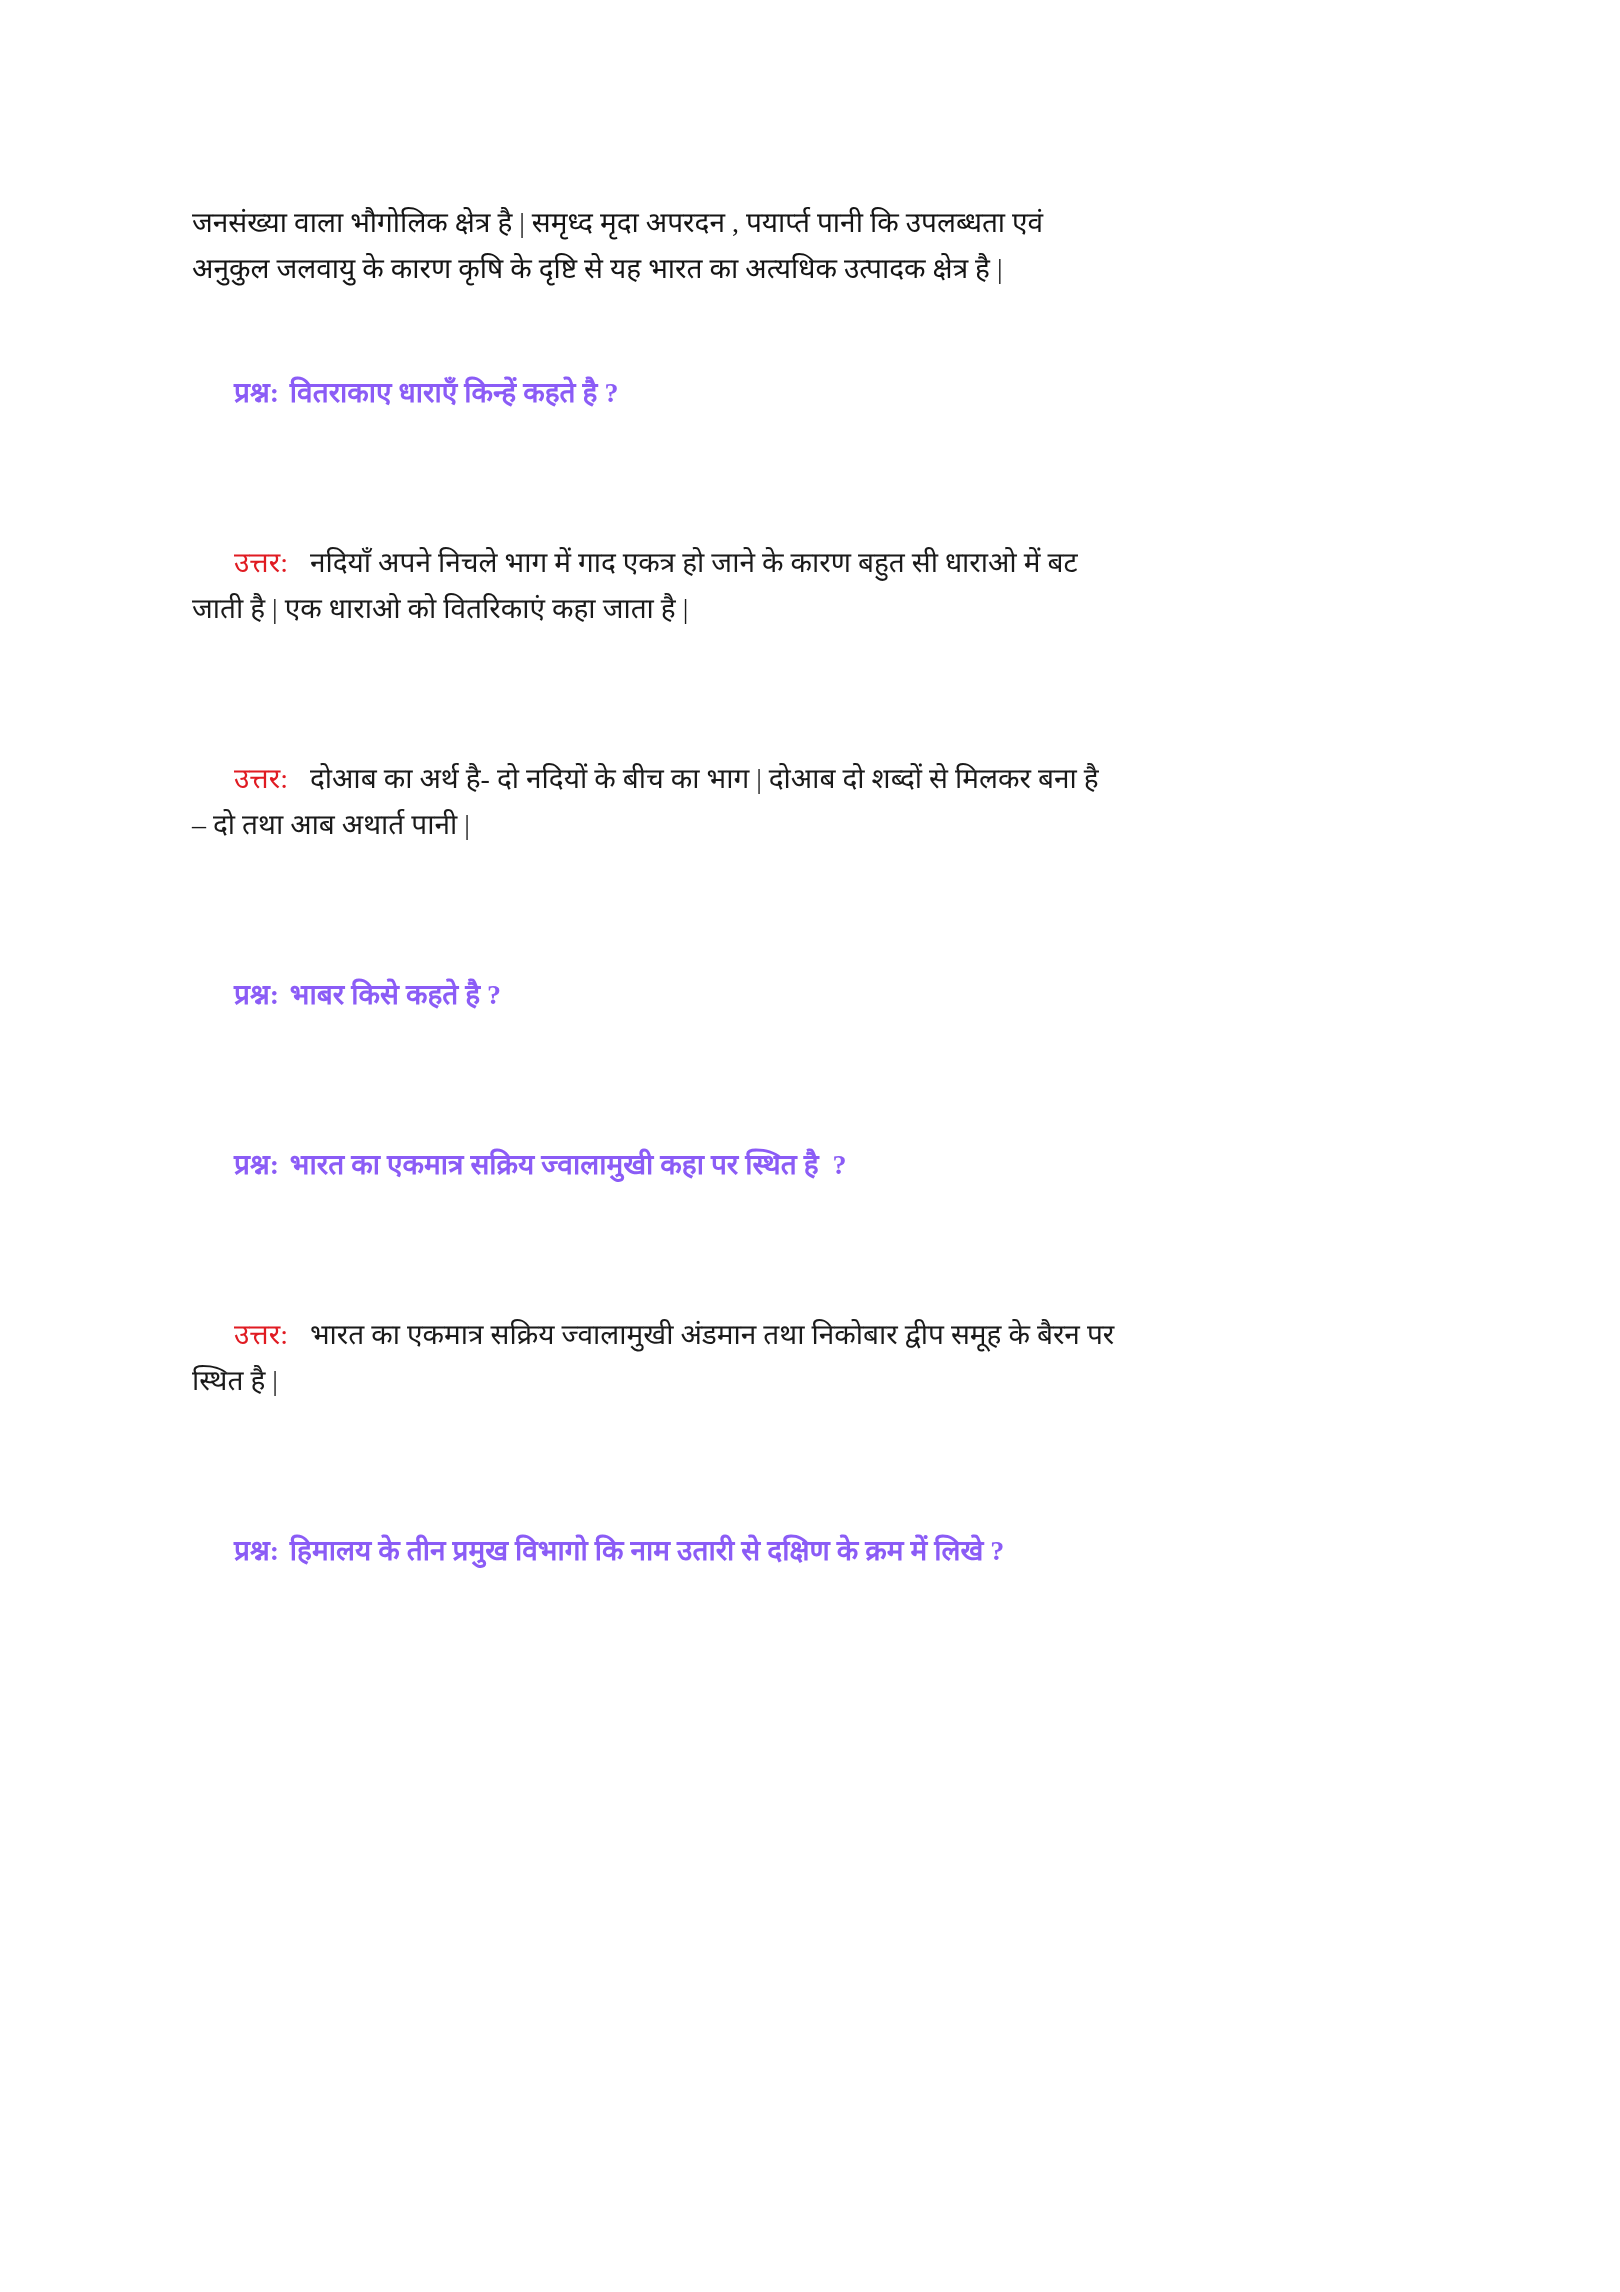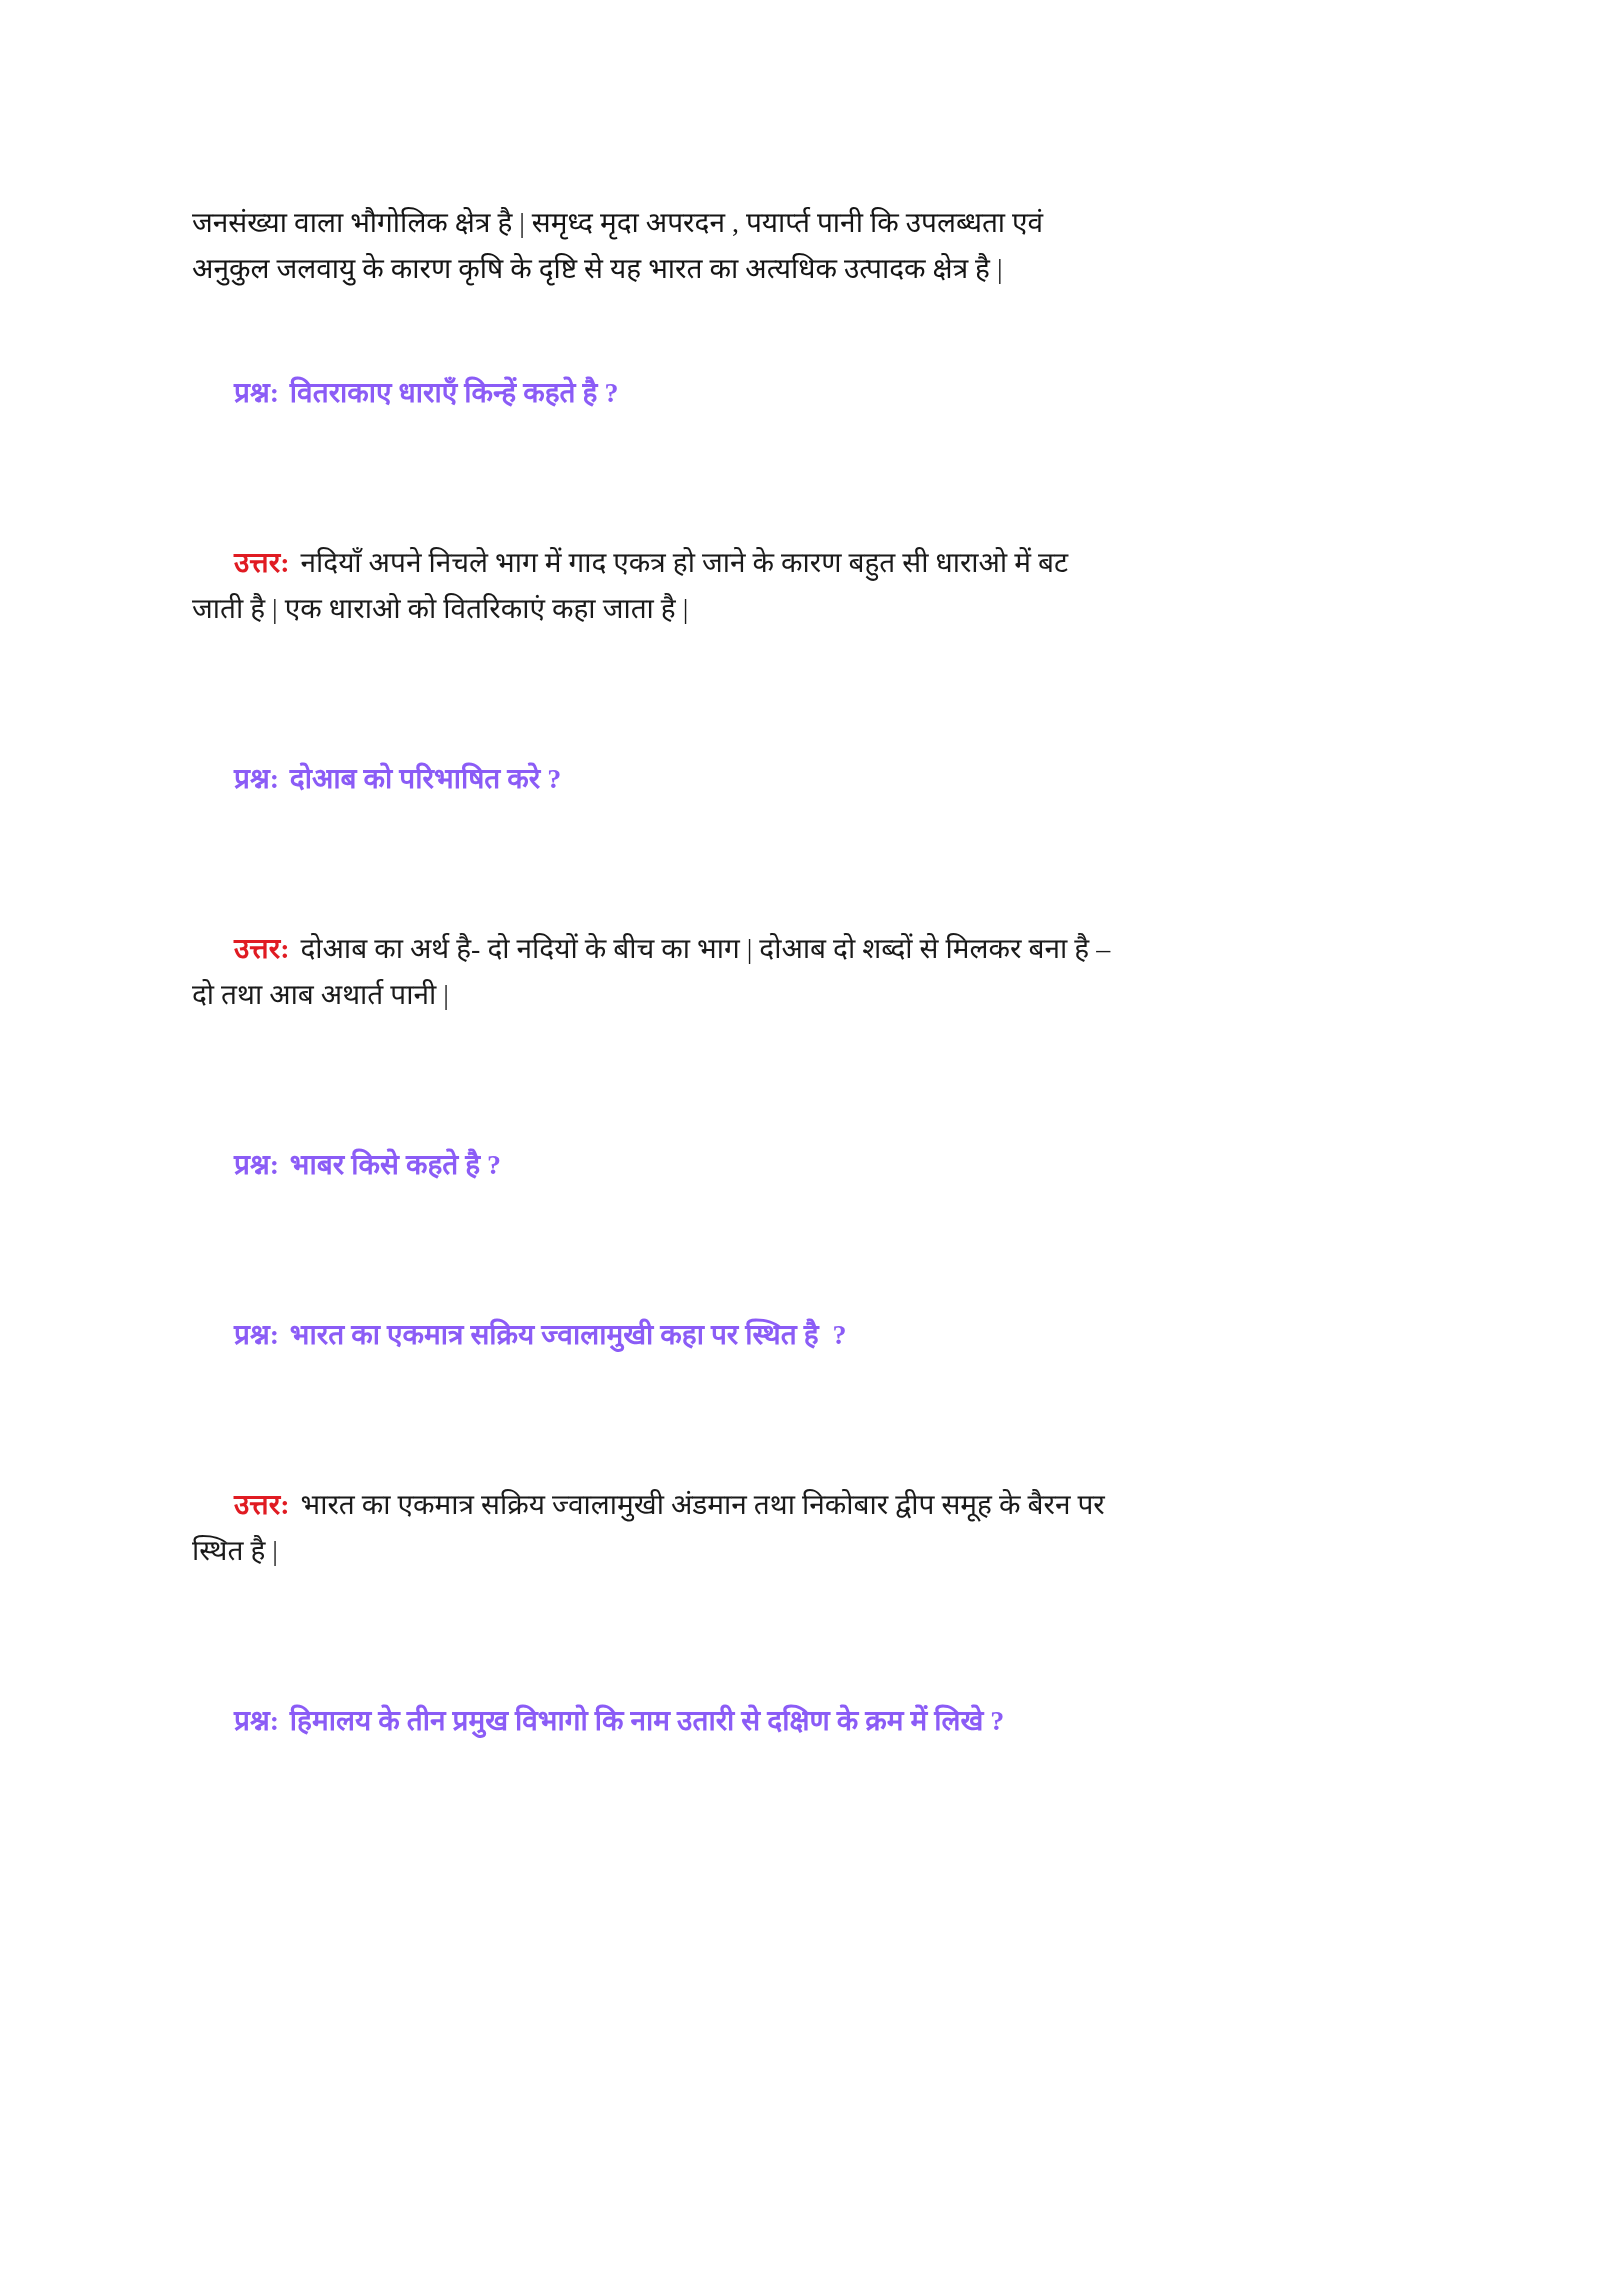--- a/index.html
+++ b/index.html
@@ -30,44 +30,40 @@
     color: #8b5cf6;
     white-space: pre-wrap;
   }
   .q-label { margin-right: 10.8px; }
   .answer {
     color: #1a1a1a;
     white-space: pre-wrap;
   }
   .a-label {
     color: var(--answer-red, #e01b22);
-    margin-right: 11px;
-    font-weight: bold;
+    margin-right: 22px;
   }
 </style>
 </head>
 <body>
 
 <div class="page" style="--answer-red: #e01b22;">
   <p class="intro">जनसंख्या वाला भौगोलिक क्षेत्र है | समृध्द मृदा अपरदन , पयार्प्त पानी कि उपलब्धता एवं अनुकुल जलवायु के कारण कृषि के दृष्टि से यह भारत का अत्यधिक उत्पादक क्षेत्र है |</p>
 
   <div id="qa-list">
   <div class="qa-item">
     <p class="question">
       <span class="q-label">प्रश्न:</span><span class="q-text">वितराकाए धाराएँ किन्हें कहते है ?</span>
     </p>
     <p class="answer">
       <span class="a-label">उत्तर:</span><span class="a-text">नदियाँ अपने निचले भाग में गाद एकत्र हो जाने के कारण बहुत सी धाराओ में बट जाती है | एक धाराओ को वितरिकाएं कहा जाता है |</span>
     </p>
   </div>
 
   <div class="qa-item">
-    <p class="question">
-      <span class="q-label">प्रश्न:</span><span class="q-text">दोआब को परिभाषित करे ?</span>
-    </p>
     <p class="answer">
       <span class="a-label">उत्तर:</span><span class="a-text">दोआब का अर्थ है- दो नदियों के बीच का भाग | दोआब दो शब्दों से मिलकर बना है – दो तथा आब अथार्त पानी |</span>
     </p>
   </div>
 
   <div class="qa-item">
     <p class="question">
       <span class="q-label">प्रश्न:</span><span class="q-text">भाबर किसे कहते है ?</span>
     </p>
   </div>

